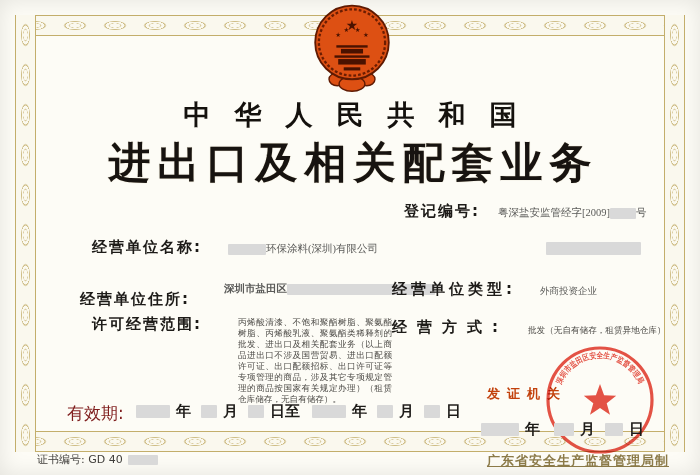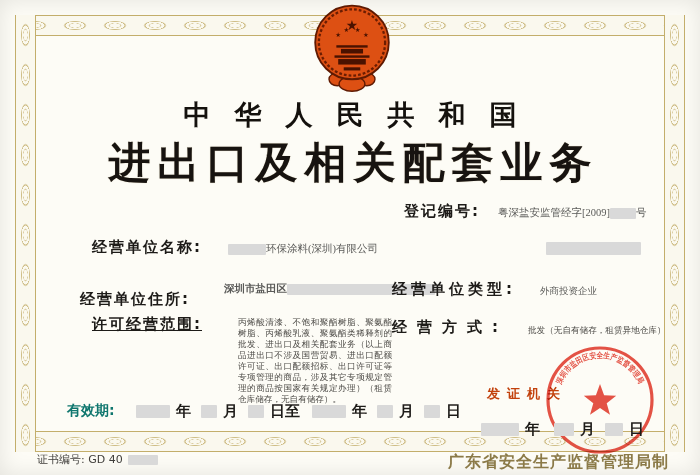--- a/index.html
+++ b/index.html
@@ -64,28 +64,28 @@
     font-size:8.6px; line-height:11px; color:#4c4a46;
     font-family:"Liberation Serif", serif;
   }
 
   .issuer { position:absolute; left:487px; top:385px; font-weight:700; font-size:13px; letter-spacing:7px; color:#c2410c; white-space:nowrap; }
 
   .date-row { position:absolute; display:flex; align-items:center; font-weight:700; font-size:15px; color:#1d1b18; }
   .date-row .redact { margin:0 6px; }
   .issue-date { left:475px; top:420px; }
   .validity-row { left:130px; top:402px; }
-  .validity-label { position:absolute; left:67px; top:402px; font-weight:700; font-size:14px; color:#0f766e; }
+  .validity-label { position:absolute; left:67px; top:402px; font-weight:400; font-size:17px; color:#7f1d1d; }
 
   
   .seal { position:absolute; left:541px; top:341px; width:118px; height:118px; opacity:0.88; mix-blend-mode:multiply; }
 
   
   .footer-left { position:absolute; left:37px; top:452px; font-size:11px; color:#3f3d3a; white-space:nowrap; }
-  .footer-right { position:absolute; right:31px; top:452px; font-size:16px; font-weight:700; color:#8b7a48; letter-spacing:1px; white-space:nowrap; }
+  .footer-right { position:absolute; right:31px; top:452px; font-size:13px; font-weight:700; color:#8b7a48; letter-spacing:1px; white-space:nowrap;text-decoration:underline; }
 </style>
 </head>
 <body>
 
 <div class="page">
 
   <div class="band h top"></div>
   <div class="band h bottom"></div>
   <div class="band v left"></div>
   <div class="band v right"></div>
@@ -126,21 +126,21 @@
     <span class="redact" style="width:95px;height:13px;"></span>
   </div>
 
   <div class="label" style="left:80px; top:278px;margin-top:12px;">经营单位住所:</div>
   <div class="value" style="left:224px; top:282px;font-weight:bold;">
     <span>深圳市盐田区</span><span class="redact" style="width:148px;height:11px;"></span>
   </div>
   <div class="label" style="left:392px; top:280px; letter-spacing:4px;">经营单位类型:</div>
   <div class="value" style="left:540px; top:285px; font-size:9.5px;text-align:right;">外商投资企业</div>
 
-  <div class="label" style="left:92px; top:315px;text-decoration:underline;">许可经营范围:</div>
+  <div class="label" style="left:92px; top:315px;">许可经营范围:</div>
   <div class="scope-text">丙烯酸清漆、不饱和聚酯树脂、聚氨酯树脂、丙烯酸乳液、聚氨酯类稀释剂的批发、进出口及相关配套业务（以上商品进出口不涉及国营贸易、进出口配额许可证、出口配额招标、出口许可证等专项管理的商品，涉及其它专项规定管理的商品按国家有关规定办理）（租赁仓库储存，无自有储存）。</div>
   <div class="label" style="left:392px; top:318px; letter-spacing:10px;">经营方式:</div>
   <div class="method-value">批发（无自有储存，租赁异地仓库）</div>
 
   <div class="issuer">发证机关</div>
   <div class="seal">
     <svg viewBox="0 0 118 118" width="118" height="118">
       <defs>
         <path id="sealArc" d="M 19.5 44.6 A 42 42 0 0 1 98.5 44.6"></path>
       </defs>

